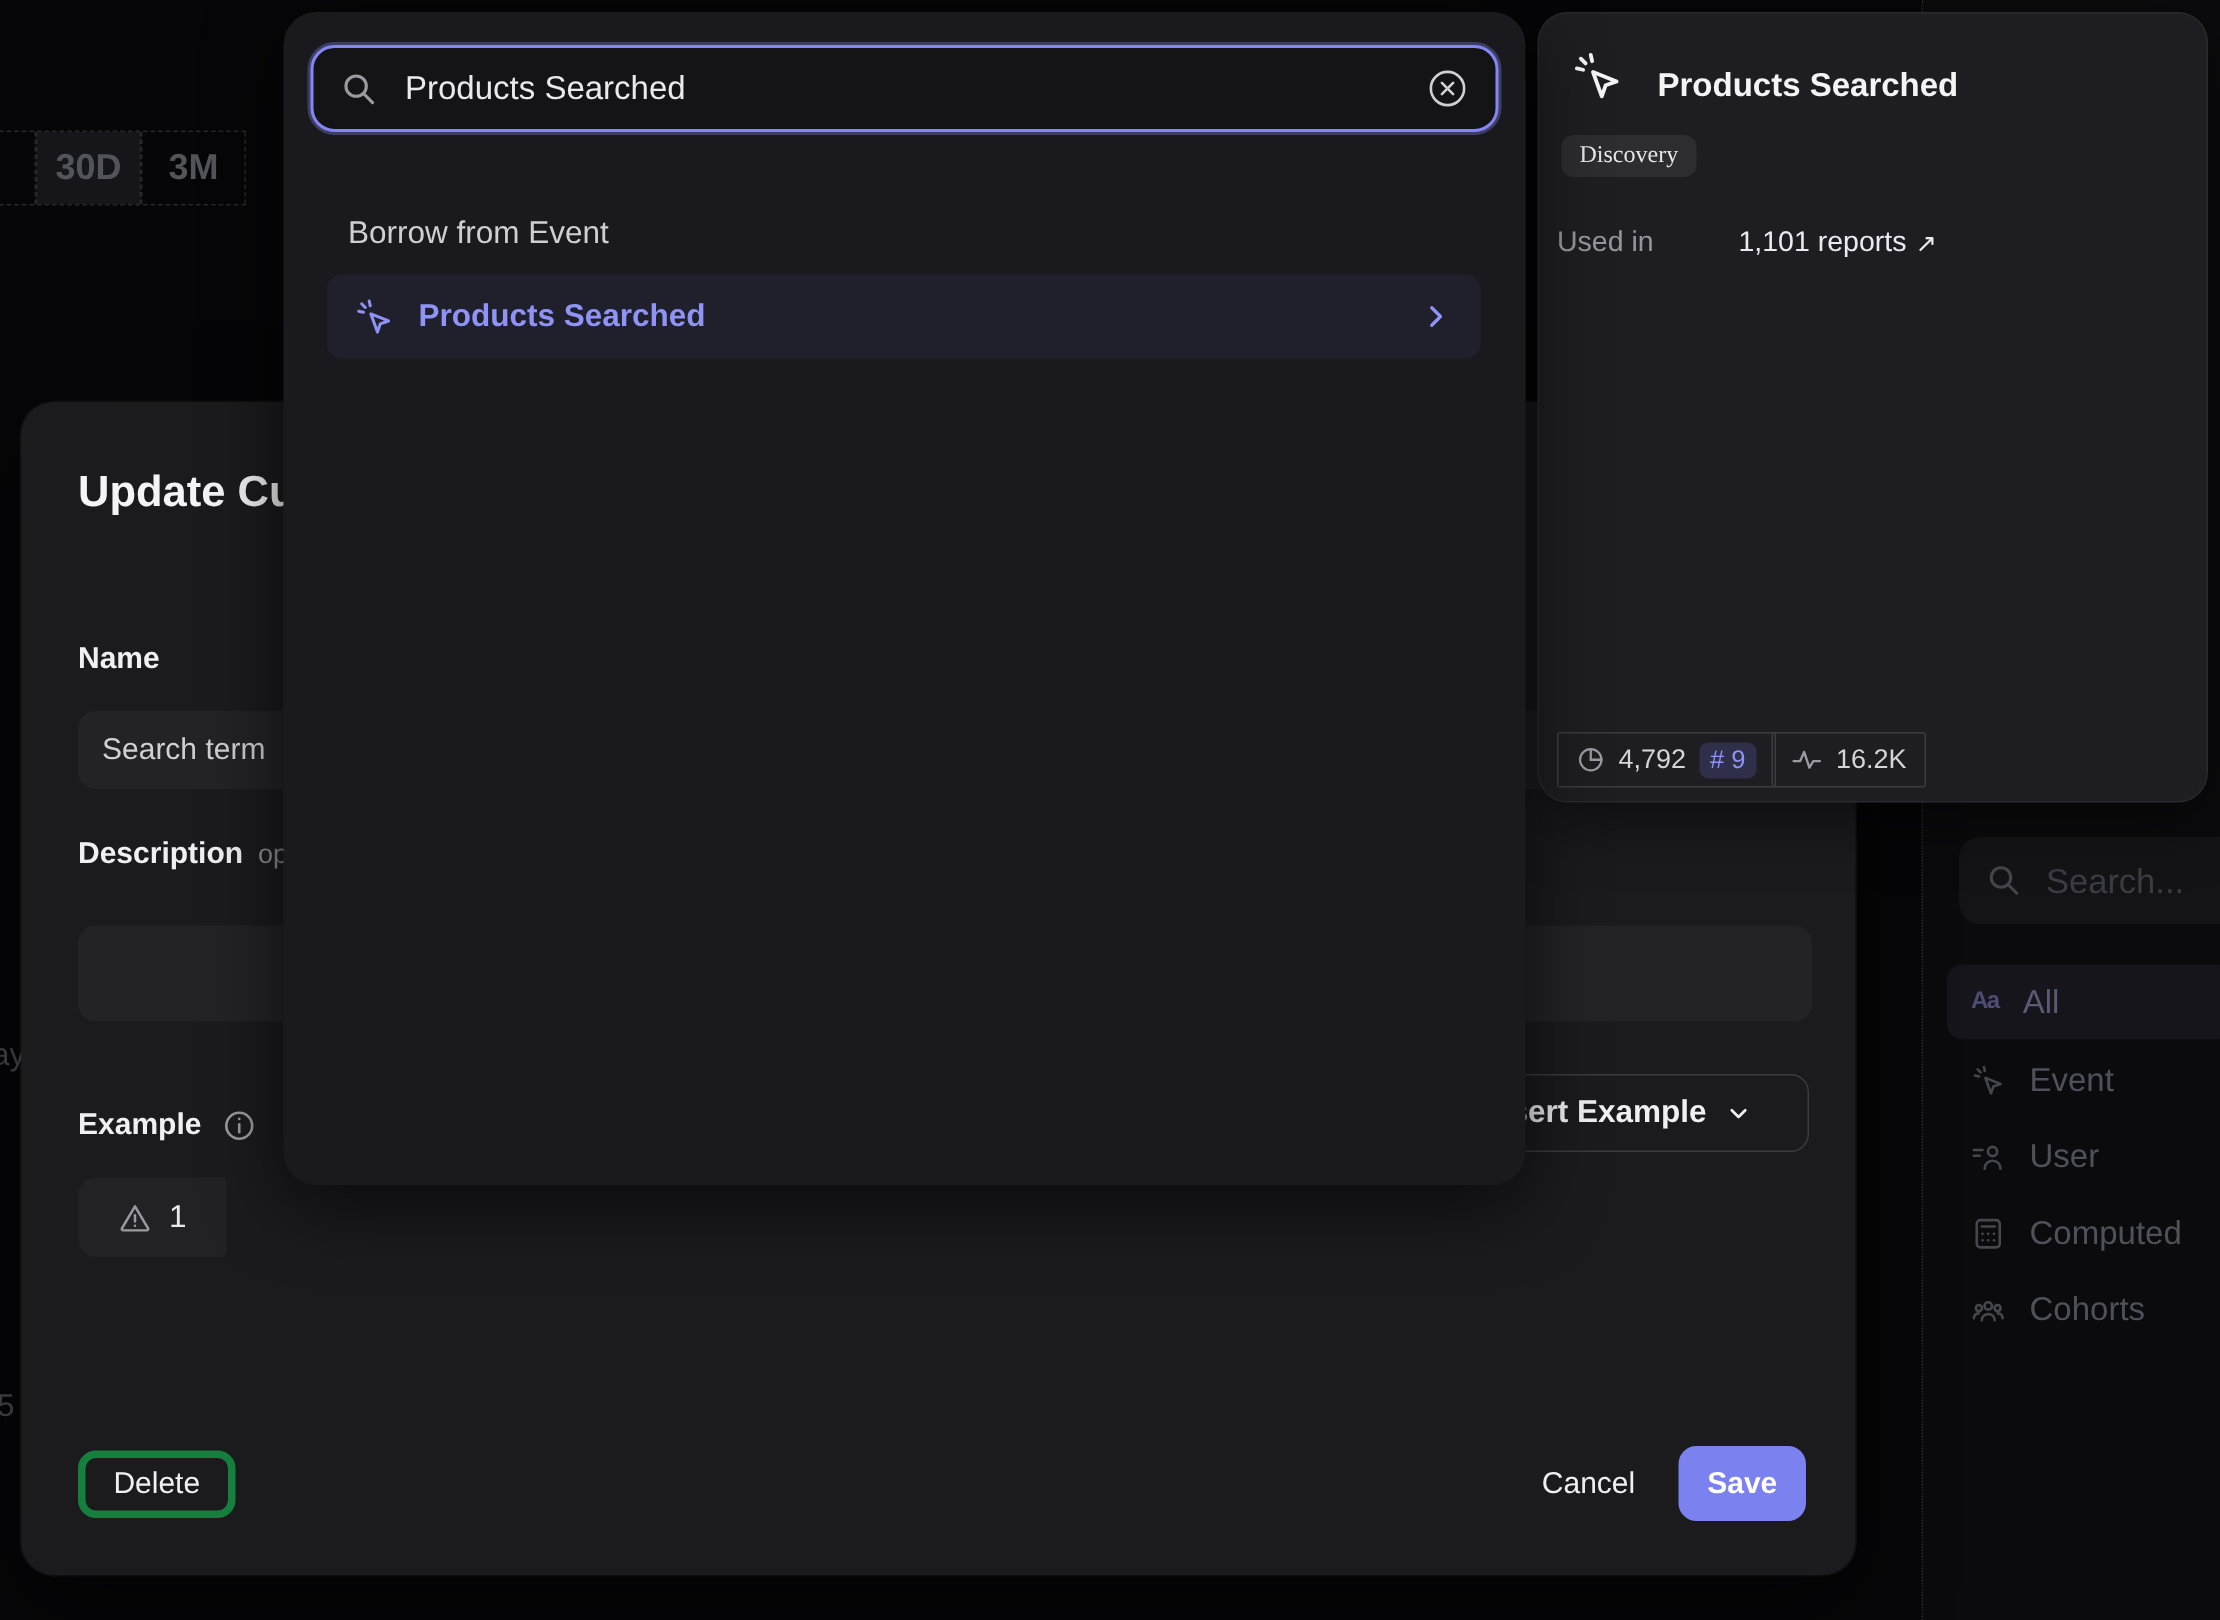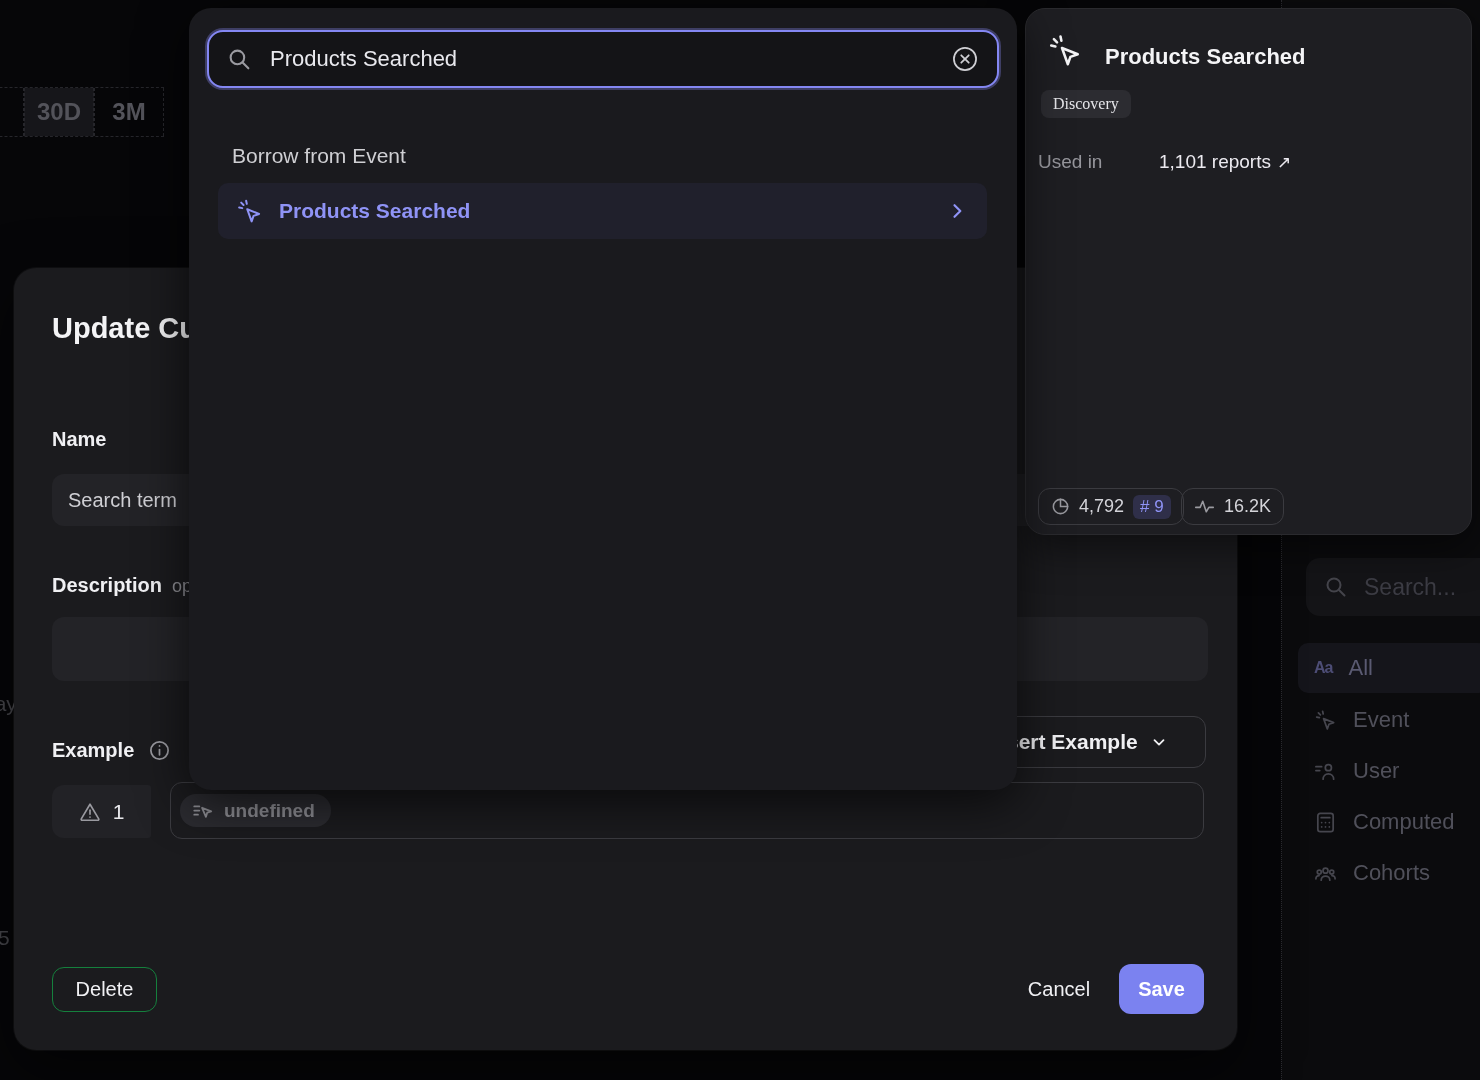--- a/index.html
+++ b/index.html
@@ -39,21 +39,21 @@
   .info-icon{color:#9a9aa0;}
   .warn-box{left:38px;top:517px;width:99px;height:53px;background:#222226;border-radius:12px 3px 3px 12px;
             display:flex;align-items:center;justify-content:center;gap:12px;color:#e8e8ec;font-size:21px;}
   .formula-input{left:156px;top:514px;width:1034px;height:57px;border:1px solid #3b3b40;border-radius:12px;
                  box-sizing:border-box;display:flex;align-items:center;padding-left:9px;}
   .token{display:flex;align-items:center;gap:10px;background:#2b2b30;border-radius:16px;height:33px;
          padding:0 16px 0 12px;color:#8e8e94;font-size:19px;font-weight:700;}
   .hint{left:156px;top:588px;display:flex;align-items:center;gap:10px;font-size:19px;color:#cfcfd4;white-space:nowrap;}
   .kbd{background:#2e2e33;border-radius:6px;padding:4px 10px;color:#eaeaee;}
   .btn{display:flex;align-items:center;justify-content:center;border-radius:12px;font-size:20px;cursor:pointer;box-sizing:border-box;}
-  .btn-outline{border:1px solid #15803d;color:#f0f0f3;}
+  .btn-outline{border:5px solid #15803d;color:#f0f0f3;}
   .btn-text{color:#f0f0f3;}
   .btn-save{background:#7b82f0;color:#ffffff;font-weight:700;}
   .insert-btn{left:936px;top:448px;width:254px;height:50px;border:1px solid #3b3b40;border-radius:12px;
               display:flex;align-items:center;justify-content:center;gap:12px;font-size:21px;font-weight:700;color:#f0f0f3;}
 
   
   .search-modal{left:189px;top:8px;width:828px;height:782px;background:#1a1a1e;border-radius:22px;
                 box-shadow:0 12px 50px rgba(0,0,0,.65);}
   .search-wrap{position:absolute;left:18px;top:22px;width:792px;height:58px;border-radius:16px;
                box-shadow:0 0 0 2px #3e3e64;background:#141417;border:2px solid #8487f3;box-sizing:border-box;
@@ -68,21 +68,21 @@
   
   .event-card{left:1025px;top:8px;width:447px;height:527px;background:#1e1e22;border:1px solid #2a2a2e;
               border-radius:20px;box-shadow:0 12px 40px rgba(0,0,0,.5);box-sizing:border-box;}
   .card-title{position:absolute;left:79px;top:35px;font-size:22px;font-weight:700;color:#f4f4f6;}
   .badge{position:absolute;left:15px;top:81px;background:#2c2c31;border-radius:8px;padding:5px 12px;
          font-size:16px;color:#e6e6ea;font-family:Liberation Serif, serif;}
   .used-row{position:absolute;left:12px;top:142px;display:flex;font-size:19px;}
   .used-label{color:#96969c;width:121px;}
   .used-value{color:#eceaf0;display:flex;gap:6px;align-items:center;}
   .ext-arrow{color:#eceaf0;font-size:17px;}
-  .pill{position:absolute;height:37px;border:1px solid #3b3b40;border-radius:12px;display:flex;align-items:center;
+  .pill{position:absolute;height:37px;border:1px solid #3b3b40;border-radius:2px;display:flex;align-items:center;
         gap:9px;padding:0 12px;box-sizing:border-box;font-size:18px;color:#d4d4d9;}
   .rank{background:#2f2f49;color:#8f93f6;border-radius:6px;padding:2px 7px;font-size:17px;}
 </style>
 </head>
 <body>
 
 <div class="stage">
 
   <div class="abs seg-control">
     <div class="seg">D</div>
@@ -158,21 +158,21 @@
       <span class="lbl">Cohorts</span>
     </div>
   </div>
 
   <div class="abs update-modal">
     <div class="abs um-title">Update Cu</div>
 
     <div class="abs field-label" style="left:38px;top:160px;">Name</div>
     <input class="abs text-input" style="left: 38px; top: 206px; width: 1152px; height: 52px;" value="Search term">
 
-    <div class="abs" style="left:38px;top:306px;display:flex;align-items:baseline;">
+    <div class="abs" style="left:38px;top:290px;display:flex;align-items:baseline;">
       <span class="field-label">Description</span>
       <span class="opt">optional</span>
     </div>
     <textarea class="abs desc-area" style="left: 38px; top: 349px; width: 1152px; height: 60px;"></textarea>
 
     <div class="abs" style="left:38px;top:471px;display:flex;align-items:center;gap:14px;">
       <span class="field-label">Example</span>
       <span class="info-icon">
         <svg width="23" height="23" viewBox="0 0 24 24" fill="none" stroke="#9a9aa0" stroke-width="1.8" stroke-linecap="round">
           <circle cx="12" cy="12" r="9"></circle>
@@ -195,33 +195,20 @@
       <span>
         <svg width="22" height="22" viewBox="0 0 24 24" fill="none" stroke="#9a9aa0" stroke-width="1.8" stroke-linecap="round" stroke-linejoin="round">
           <path d="M12 3.5 L21.5 19.5 a1 1 0 0 1 -0.9 1.5 H3.4 a1 1 0 0 1 -0.9 -1.5 Z"></path>
           <line x1="12" y1="10" x2="12" y2="14.5"></line>
             <line x1="12" y1="17.6" x2="12" y2="17.7"></line>
         </svg>
       </span>
       <span>1</span>
     </div>
 
-    <div class="abs formula-input">
-      <span class="token">
-        <span>
-          <svg width="22" height="22" viewBox="0 0 24 24" fill="none" stroke="#8e8e94" stroke-width="2" stroke-linecap="round" stroke-linejoin="round">
-            <line x1="2.5" y1="7" x2="8" y2="7"></line>
-              <line x1="2.5" y1="11.5" x2="8" y2="11.5"></line>
-              <line x1="2.5" y1="16" x2="6.5" y2="16"></line>
-            <path d="M11 8.5 L21 12.3 L16.6 13.8 L15.2 18.3 Z"></path>
-          </svg>
-        </span>
-        <span>undefined</span>
-      </span>
-    </div>
 
 
     <div class="abs btn btn-outline" style="left:38px;top:699px;width:105px;height:45px;">Delete</div>
     <div class="abs btn btn-text" style="left:995px;top:699px;width:100px;height:45px;">Cancel</div>
     <div class="abs btn btn-save" style="left:1105px;top:696px;width:85px;height:50px;">Save</div>
   </div>
 
   <div class="abs event-card">
     <div class="abs" style="left:21px;top:24px;">
       <svg width="36" height="36" viewBox="0 0 24 24" fill="none" stroke="#f4f4f6" stroke-width="1.7" stroke-linecap="round" stroke-linejoin="round">

